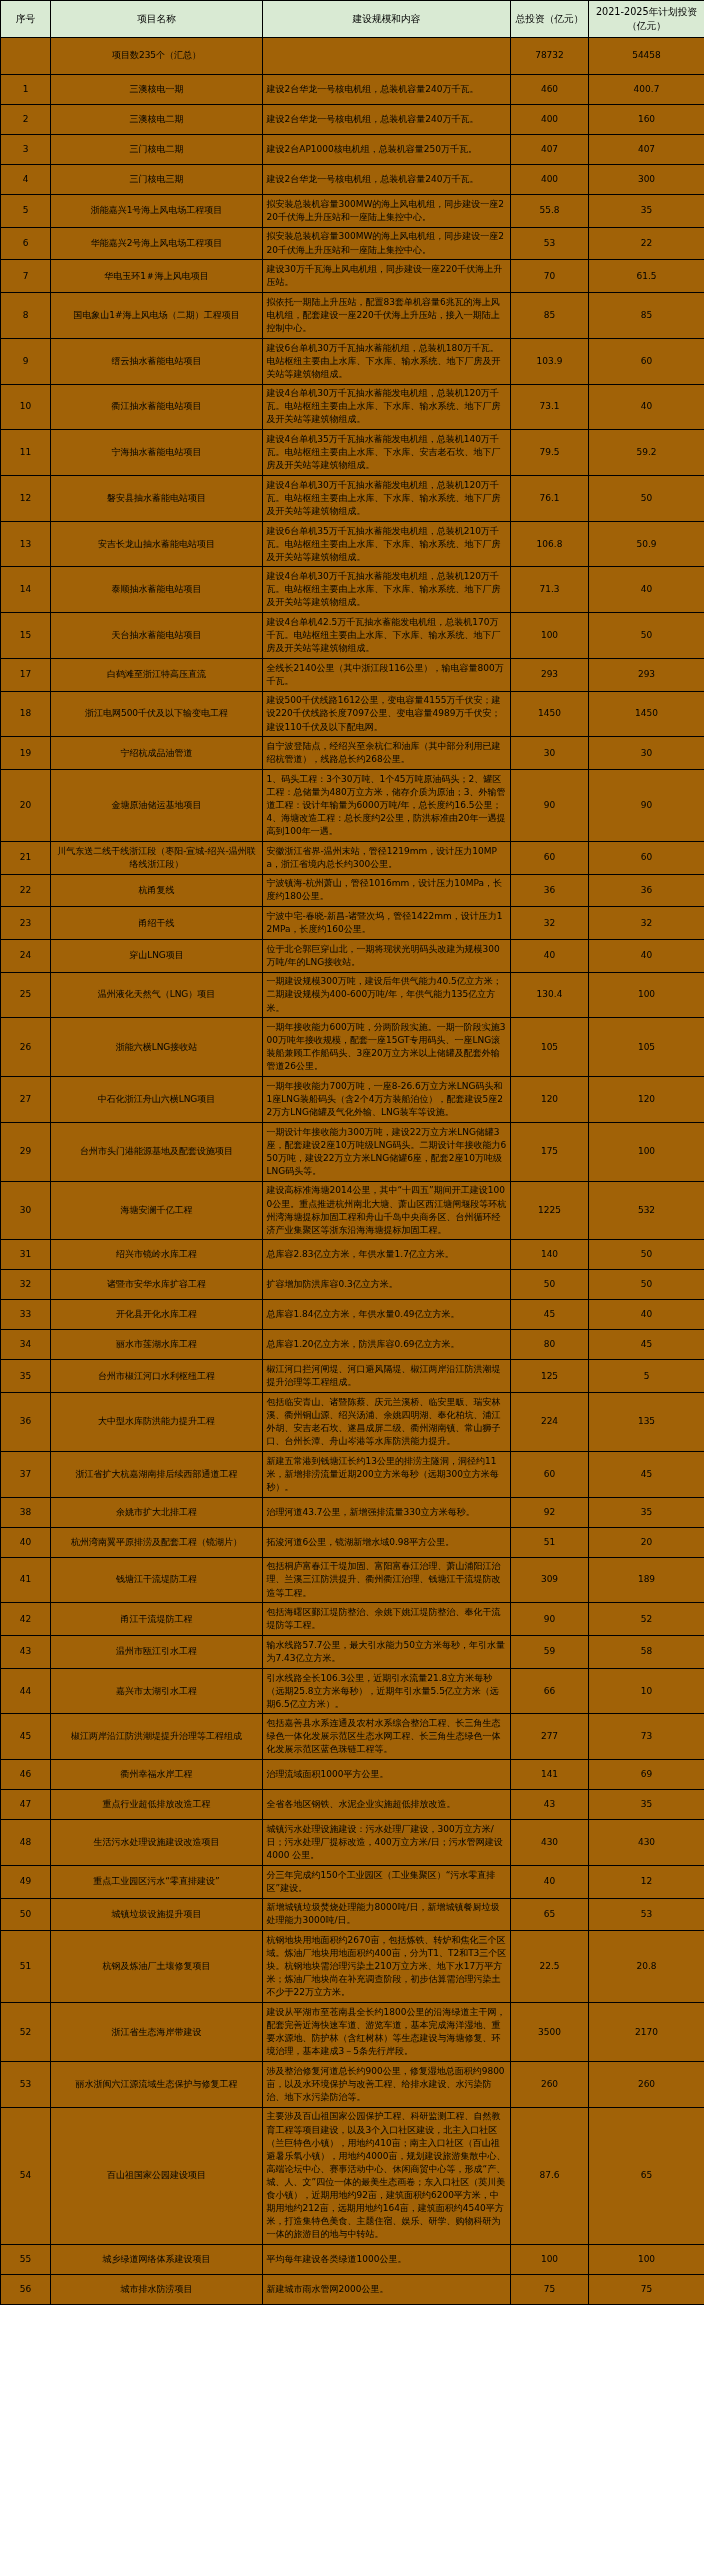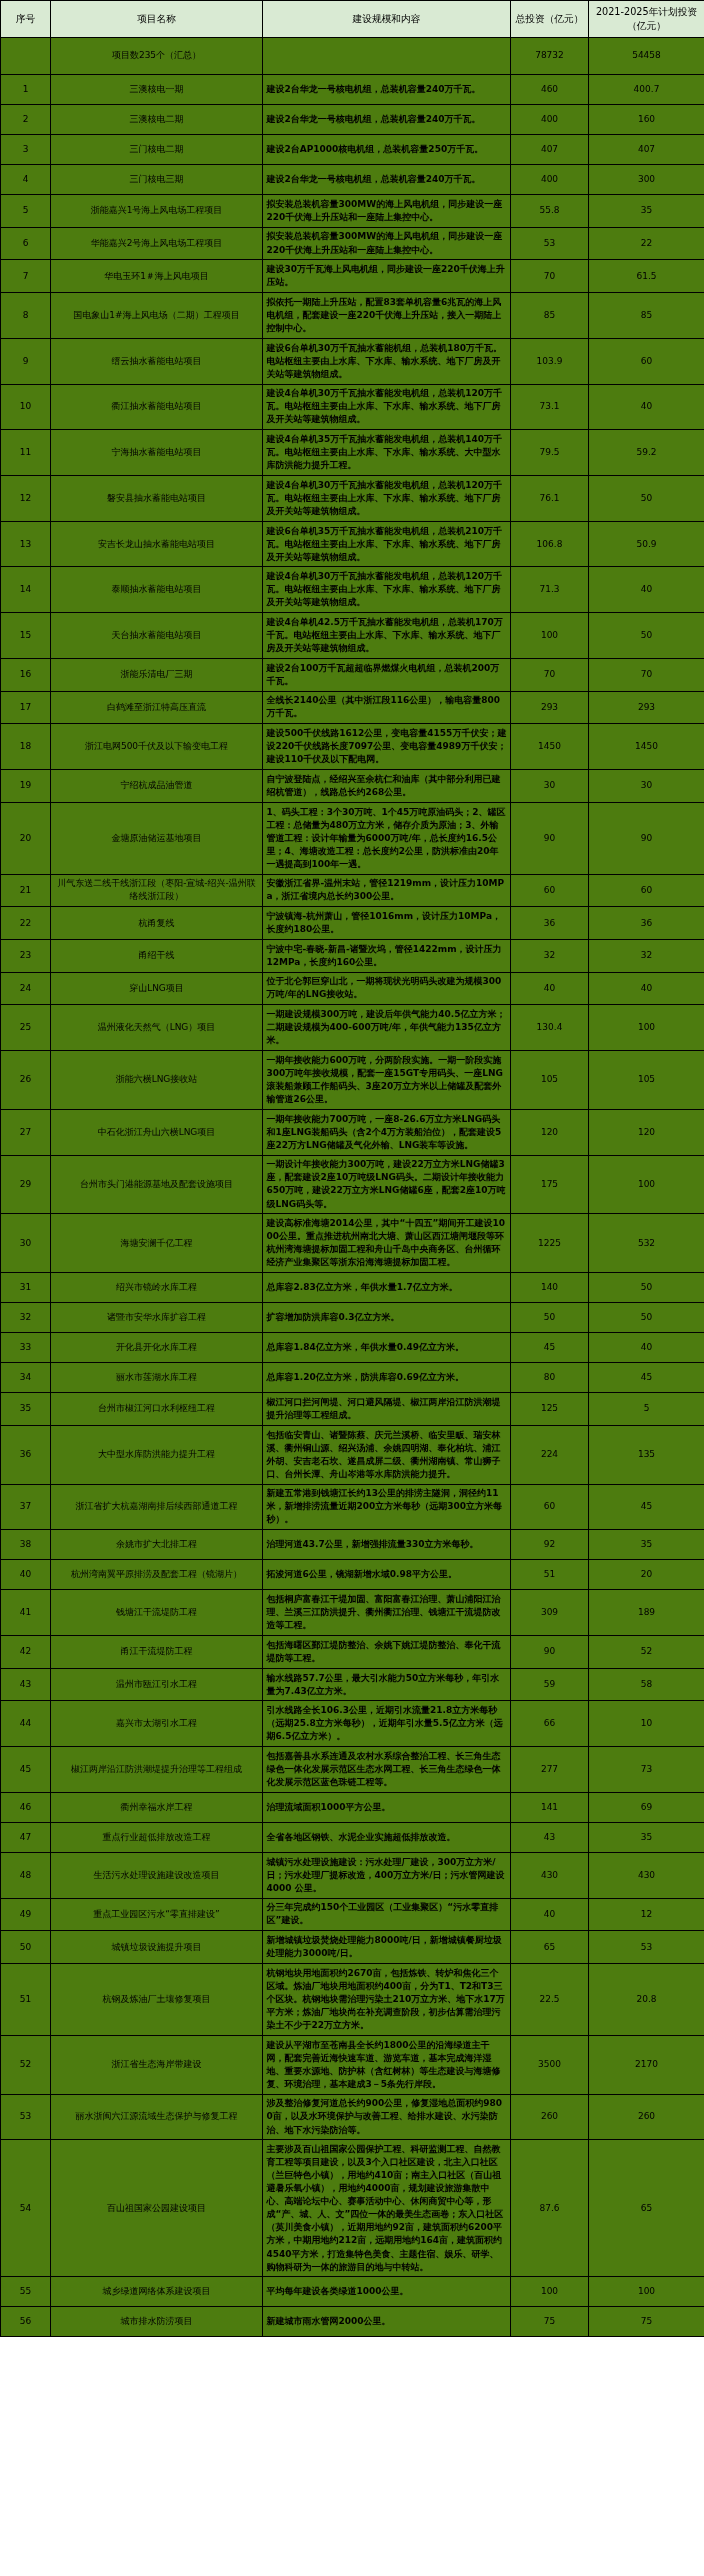--- a/index.html
+++ b/index.html
@@ -9,21 +9,21 @@
     font-family: "DejaVu Sans", "Liberation Sans", sans-serif;
     color: #000000;
   }
   .sheet {
     width: 705px;
   }
   table.projects {
     width: 705px;
     border-collapse: collapse;
     table-layout: fixed;
-    background: #4d7c0f;
+    background: #a16207;
   }
   col.c-no      { width: 50px; }
   col.c-name    { width: 212px; }
   col.c-content { width: 248px; }
   col.c-total   { width: 78px; }
   col.c-planned { width: 116px; }
 
   th, td {
     border-left: 0.7px solid #000000;
     border-right: 0.7px solid #000000;
@@ -46,21 +46,20 @@
     height: 37px;
   }
   td.cell-no,
   td.cell-name,
   td.cell-total,
   td.cell-planned {
     text-align: center;
   }
   td.cell-content {
     text-align: left;
-    font-weight: bold;
   }
   tr.summary td {
     height: 37px;
   }
 </style>
 </head>
 <body>
 
 <div class="sheet">
   <table class="projects">
@@ -165,21 +164,21 @@
     <td class="cell-no">10</td>
     <td class="cell-name">衢江抽水蓄能电站项目</td>
     <td class="cell-content">建设4台单机30万千瓦抽水蓄能发电机组，总装机120万千瓦。电站枢纽主要由上水库、下水库、输水系统、地下厂房及开关站等建筑物组成。</td>
     <td class="cell-total">73.1</td>
     <td class="cell-planned">40</td>
   </tr>
 
   <tr>
     <td class="cell-no">11</td>
     <td class="cell-name">宁海抽水蓄能电站项目</td>
-    <td class="cell-content">建设4台单机35万千瓦抽水蓄能发电机组，总装机140万千瓦。电站枢纽主要由上水库、下水库、输水系统、大中型水库防洪能力提升工程。</td>
+    <td class="cell-content">建设4台单机35万千瓦抽水蓄能发电机组，总装机140万千瓦。电站枢纽主要由上水库、下水库、安吉老石坎、地下厂房及开关站等建筑物组成。</td>
     <td class="cell-total">79.5</td>
     <td class="cell-planned">59.2</td>
   </tr>
 
   <tr>
     <td class="cell-no">12</td>
     <td class="cell-name">磐安县抽水蓄能电站项目</td>
     <td class="cell-content">建设4台单机30万千瓦抽水蓄能发电机组，总装机120万千瓦。电站枢纽主要由上水库、下水库、输水系统、地下厂房及开关站等建筑物组成。</td>
     <td class="cell-total">76.1</td>
     <td class="cell-planned">50</td>
@@ -202,27 +201,20 @@
   </tr>
 
   <tr>
     <td class="cell-no">15</td>
     <td class="cell-name">天台抽水蓄能电站项目</td>
     <td class="cell-content">建设4台单机42.5万千瓦抽水蓄能发电机组，总装机170万千瓦。电站枢纽主要由上水库、下水库、输水系统、地下厂房及开关站等建筑物组成。</td>
     <td class="cell-total">100</td>
     <td class="cell-planned">50</td>
   </tr>
 
-  <tr>
-    <td class="cell-no">16</td>
-    <td class="cell-name">浙能乐清电厂三期</td>
-    <td class="cell-content">建设2台100万千瓦超超临界燃煤火电机组，总装机200万千瓦。</td>
-    <td class="cell-total">70</td>
-    <td class="cell-planned">70</td>
-  </tr>
 
   <tr>
     <td class="cell-no">17</td>
     <td class="cell-name">白鹤滩至浙江特高压直流</td>
     <td class="cell-content">全线长2140公里（其中浙江段116公里），输电容量800万千瓦。</td>
     <td class="cell-total">293</td>
     <td class="cell-planned">293</td>
   </tr>
 
   <tr>

